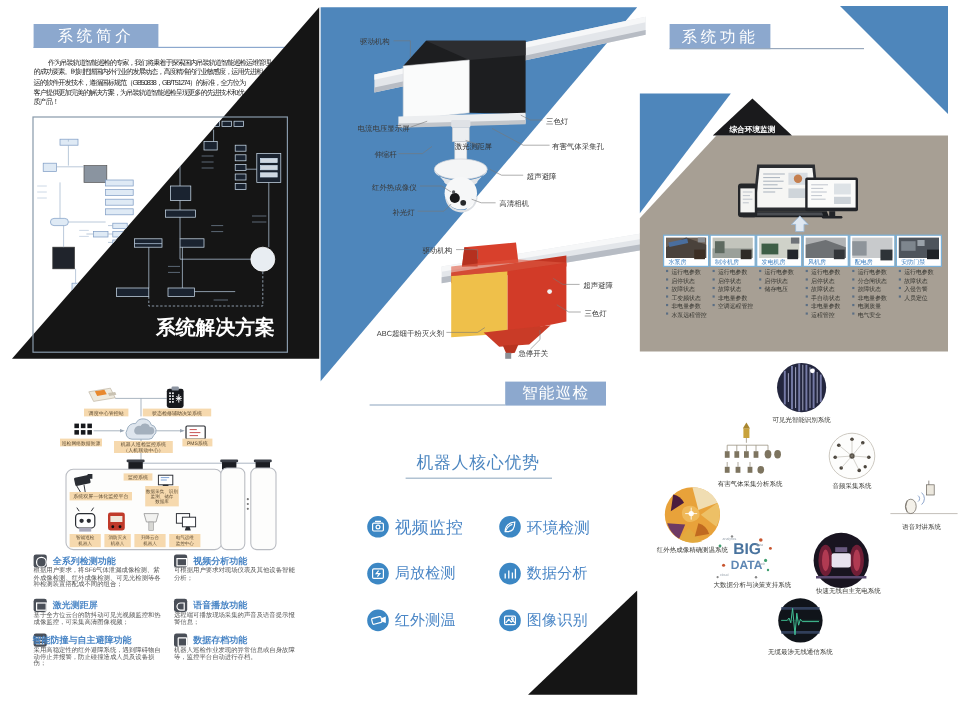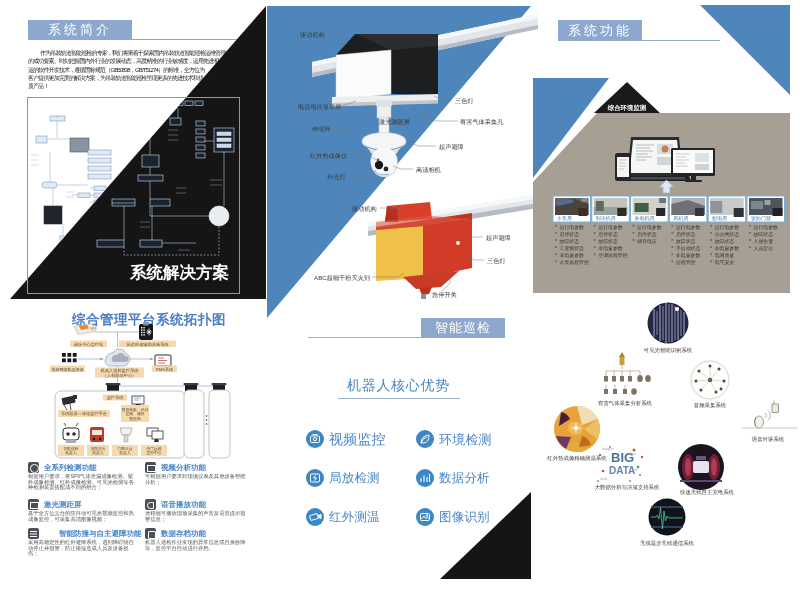--- a/index.html
+++ b/index.html
@@ -94,21 +94,20 @@
     <g stroke="#b9cde2" fill="none">
       <path d="M150,136 V155 M150,117 V127 M161,113 H170 M178,108 V118 M150,167 V175 M150,181 V199 M135,203 H112 M124,206 V240 M152,240 V206 M162,243 H196 M205,141 H214 M224,152 V206 M150,206 V216 H209"></path>
       <path d="M124,247 V255 H219 V226" stroke-dasharray="2,1.5"></path>
       <path d="M168,130 h10 M168,135 h10 M168,140 h10 M128,145 h9 M128,150 h9 M176,188 h10 M176,193 h10 M210,180 h12 M210,185 h12 M140,222 h10 M140,227 h10 M178,250 h12" stroke="#8fa5bd" opacity="0.8"></path>
     </g>
   </g>
 
   <text x="130" y="278" fill="#ffffff" font-size="16.5" font-weight="bold">系统解决方案</text>
 </svg>
 
-<div class="abs" style="left:72px;top:311px;width:170px;font-size:13.5px;font-weight:bold;color:#4a7ec4;letter-spacing:0.5px;">综合管理平台系统拓扑图</div>
 
 <svg class="abs" style="left:0;top:300px;" width="260" height="165" viewBox="0 0 260 165">
   <g font-family="Liberation Sans,sans-serif">
 
   <g stroke="#9aa7b5" stroke-width="0.7" fill="none">
     <path d="M96,32 H139 M117.5,32 V47 M117.5,63 V67.5 M117.5,77.5 V84 M78,59 H102 M130,59 H152 M113,86 H219 M113,86 V90 M191,86 V90 M219,86 V90"></path>
     <path d="M100,57.5 l4,1.5 -4,1.5z M150,57.5 l4,1.5 -4,1.5z" fill="#9aa7b5" stroke="none"></path>
   </g>
 
   <g>
@@ -281,21 +280,21 @@
 <div class="abs" style="left:44px;top:463px;font-size:7.5px;font-weight:bold;color:#4a86c6;">全系列检测功能</div>
 <div class="abs" style="left:28px;top:474px;width:110px;font-size:5.3px;line-height:5.5px;color:#555;">根据用户要求，将SF6气体泄漏成像检测、紫外成像检测、红外成像检测、可见光检测等各种检测装置搭配成不同的组合；</div>
 
 <div class="abs" style="left:28px;top:499px;width:11px;height:11px;background:#4a4f58;border-radius:2px;"></div>
 <div class="abs" style="left:30.2px;top:501.5px;width:6.6px;height:5px;border:1px solid #fff;"></div>
 <div class="abs" style="left:44px;top:500px;font-size:7.5px;font-weight:bold;color:#4a86c6;">激光测距屏</div>
 <div class="abs" style="left:28px;top:511px;width:110px;font-size:5.3px;line-height:5.5px;color:#555;">基于全方位云台的防抖动可见光视频监控和热成像监控，可采集高清图像视频；</div>
 
 <div class="abs" style="left:28px;top:528px;width:11px;height:11px;background:#4a4f58;border-radius:2px;"></div>
 <div class="abs" style="left:30.2px;top:530.5px;width:6.6px;height:1px;background:#fff;box-shadow:0 2.5px 0 #fff,0 5px 0 #fff;"></div>
-<div class="abs" style="left:59px;top:529px;font-size:7.5px;font-weight:bold;color:#4a86c6;text-align:right;">智能防撞与自主避障功能</div>
+<div class="abs" style="left:27px;top:529px;font-size:7.5px;font-weight:bold;color:#4a86c6;text-align:right;">智能防撞与自主避障功能</div>
 <div class="abs" style="left:28px;top:540px;width:110px;font-size:5.3px;line-height:5.5px;color:#555;">采用高稳定性的红外避障系统，遇到障碍物自动停止并报警，防止碰撞造成人员及设备损伤；</div>
 
 <div class="abs" style="left:145px;top:462px;width:11px;height:11px;background:#4a4f58;border-radius:2px;"></div>
 <div class="abs" style="left:147.2px;top:464.5px;width:6.6px;height:5px;border:1px solid #fff;"></div>
 <div class="abs" style="left:161px;top:463px;font-size:7.5px;font-weight:bold;color:#4a86c6;text-align:right;">视频分析功能</div>
 <div class="abs" style="left:145px;top:474px;width:103px;font-size:5.3px;line-height:5.5px;color:#555;">可根据用户要求对现场仪表及其他设备智能分析；</div>
 
 <div class="abs" style="left:145px;top:499px;width:11px;height:11px;background:#4a4f58;border-radius:2px;"></div>
 <div class="abs" style="left:147.2px;top:501.5px;width:5px;height:5px;border:1px solid #fff;border-radius:50% 0 0 50%;"></div>
 <div class="abs" style="left:161px;top:500px;font-size:7.5px;font-weight:bold;color:#4a86c6;">语音播放功能</div>

